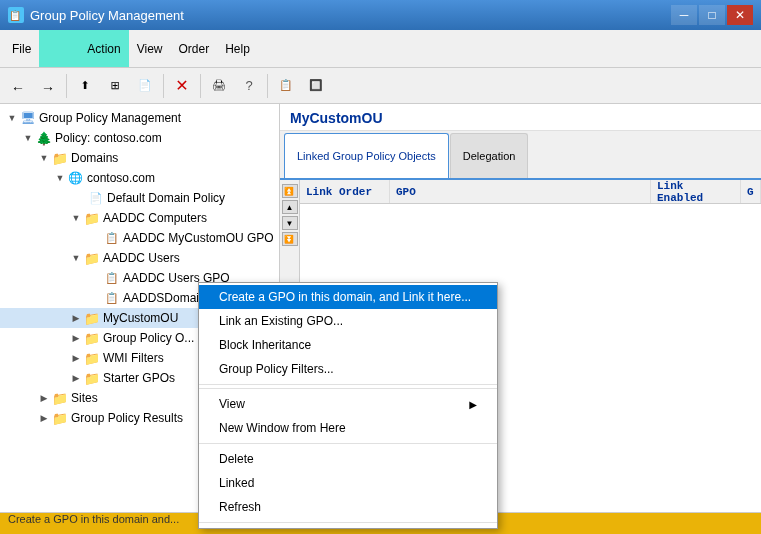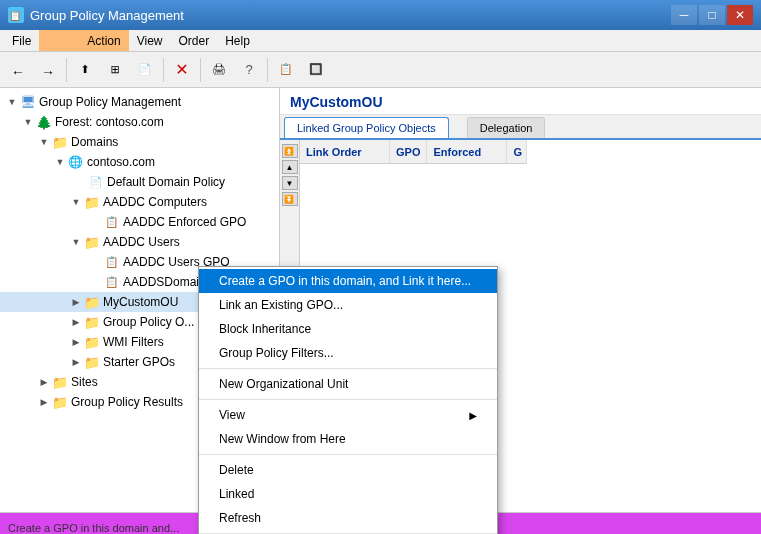--- a/index.html
+++ b/index.html
@@ -49,34 +49,34 @@
       color: white;
       font-size: 12px;
       cursor: pointer;
       display: flex; align-items: center; justify-content: center;
     }
     .title-btn.close { background: #c0392b; }
 
     
     .menu-bar {
       background: #f0f0f0;
-      height: 22px;
+      height: 38px;
       display: flex;
       align-items: center;
       border-bottom: 1px solid #ccc;
       padding: 0 4px;
     }
     .menu-item {
       padding: 2px 8px;
       cursor: pointer;
       font-size: 12px;
       height: 100%;
       display: flex; align-items: center;
     }
-    .menu-item.active { background: #fdba74; padding-left: 48px; }
+    .menu-item.active { background: #5eead4; padding-left: 48px; }
 
     
     .toolbar {
       background: #f0f0f0;
       height: 36px;
       border-bottom: 1px solid #ccc;
       display: flex;
       align-items: center;
       padding: 0 4px;
       gap: 2px;
@@ -97,24 +97,24 @@
 
     
     .main-content {
       display: flex;
       height: calc(534px - 30px - 22px - 36px - 22px);
     }
 
     
     .status-bar {
       height: 22px;
-      background: #d946ef;
+      background: #eab308;
       border-top: 1px solid #ccc;
       display: flex;
-      align-items: flex-end;
+      align-items: flex-start;
       padding: 0 8px;
       font-size: 11px;
       color: #333;
       position: absolute;
       bottom: 0; left: 0; right: 0;
     }
 
     
     .left-panel {
       width: 280px;
@@ -169,27 +169,27 @@
     }
 
     
     .tabs {
       display: flex;
       background: #f0f0f0;
       border-bottom: 2px solid #4a90d9;
       padding: 2px 4px 0;
     }
     .tab {
-      padding: 4px 12px;
+      padding: 16px 12px;
       cursor: pointer;
       font-size: 11px;
       background: #e0e0e0;
       border: 1px solid #ccc;
       border-bottom: none;
-      margin-right: 18px;
+      margin-right: 1px;
       border-radius: 3px 3px 0 0;
     }
     .tab.active {
       background: white;
       border-color: #4a90d9;
       color: #003399;
     }
 
     
     .table-area {
@@ -320,21 +320,21 @@
         <span style="width:4px;"></span>
         <span class="tree-expand">▼</span>
         <span class="tree-icon" style="color:#4a90d9;">🖥</span>
         <span class="tree-label">Group Policy Management</span>
       </div>
 
       <div class="tree-item">
         <span style="width:20px;"></span>
         <span class="tree-expand">▼</span>
         <span class="tree-icon folder-icon">🌲</span>
-        <span class="tree-label">Forest: contoso.com</span>
+        <span class="tree-label">Policy: contoso.com</span>
       </div>
 
       <div class="tree-item">
         <span style="width:36px;"></span>
         <span class="tree-expand">▼</span>
         <span class="tree-icon folder-icon">📁</span>
         <span class="tree-label">Domains</span>
       </div>
 
       <div class="tree-item">
@@ -355,21 +355,21 @@
         <span style="width:68px;"></span>
         <span class="tree-expand">▼</span>
         <span class="tree-icon folder-icon">📁</span>
         <span class="tree-label">AADDC Computers</span>
       </div>
 
       <div class="tree-item">
         <span style="width:88px;"></span>
         <span class="tree-expand" style="width:16px;"></span>
         <span class="tree-icon gpo-icon">📋</span>
-        <span class="tree-label">AADDC Enforced GPO</span>
+        <span class="tree-label">AADDC MyCustomOU GPO</span>
       </div>
 
       <div class="tree-item">
         <span style="width:68px;"></span>
         <span class="tree-expand">▼</span>
         <span class="tree-icon folder-icon">📁</span>
         <span class="tree-label">AADDC Users</span>
       </div>
 
       <div class="tree-item">
@@ -442,25 +442,25 @@
     <div class="table-area">
       <div style="display:flex; flex:1;">
 
         <div class="table-scroll-buttons">
           <button class="scroll-btn">⏫</button>
           <button class="scroll-btn">▲</button>
           <button class="scroll-btn">▼</button>
           <button class="scroll-btn">⏬</button>
         </div>
 
-        <div style="flex:1; display:flex; ">
+        <div style="flex:1; display:flex; flex-direction:column;font-family:Liberation Mono, monospace;">
           <div class="table-header">
             <div class="th-cell" style="width:90px;">Link Order</div>
             <div class="th-cell" style="flex:1;">GPO</div>
-            <div class="th-cell" style="width:80px;">Enforced</div>
+            <div class="th-cell" style="width:90px;">Link Enabled</div>
             <div class="th-cell" style="width:20px;">G</div>
           </div>
           <div class="table-body">
             
           </div>
         </div>
       </div>
     </div>
   </div>
 
@@ -471,23 +471,20 @@
     <div class="ctx-item">
       <span>Link an Existing GPO...</span>
     </div>
     <div class="ctx-item">
       <span>Block Inheritance</span>
     </div>
     <div class="ctx-item">
       <span>Group Policy Filters...</span>
     </div>
     <div class="ctx-separator"></div>
-    <div class="ctx-item">
-      <span>New Organizational Unit</span>
-    </div>
     <div class="ctx-separator"></div>
     <div class="ctx-item">
       <span>View</span>
       <span class="ctx-arrow">▶</span>
     </div>
     <div class="ctx-item">
       <span>New Window from Here</span>
     </div>
     <div class="ctx-separator"></div>
     <div class="ctx-item">

